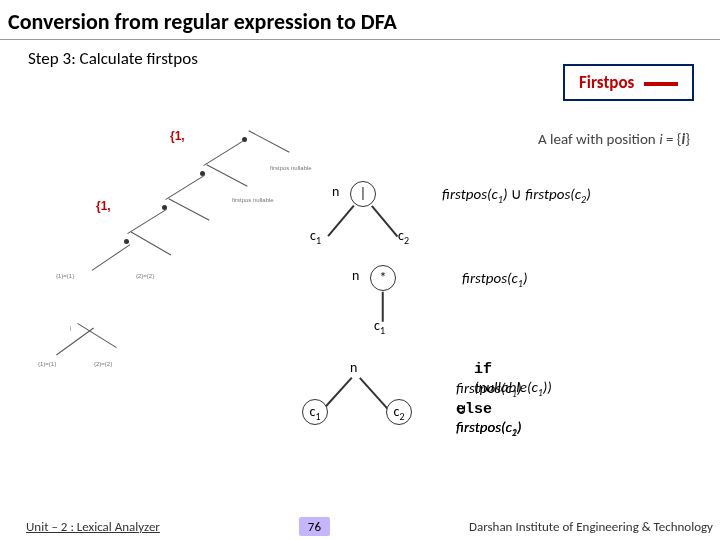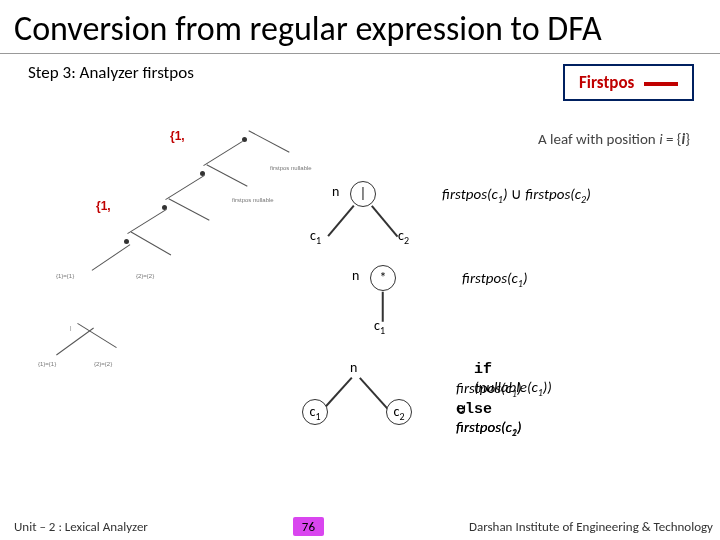--- a/index.html
+++ b/index.html
@@ -3,22 +3,22 @@
 <meta charset="utf-8">
 <style>
   * { box-sizing: border-box; margin: 0; padding: 0; }
   body {
     width: 720px; height: 540px;
     font-family: Calibri, Arial, sans-serif;
     background: #fff; color: #000;
     position: relative; overflow: hidden;
   }
   .title {
-    font-size: 34px; font-weight: 400;
-    padding: 8px 14px 4px 14px;
+    font-size: 22px; font-weight: 700;
+    padding: 8px 14px 4px 8px;
     border-bottom: 1px solid #999;
   }
   .subtitle {
     font-size: 17px; padding: 8px 0 0 28px;
   }
   .legend-box {
     position: absolute; right: 26px; top: 64px;
     border: 2.5px solid #002060; padding: 6px 14px;
     background: #fff;
   }
@@ -60,33 +60,33 @@
   .line  { position: absolute; background: #333; height: 1.5px; transform-origin: left center; }
   .rule-text { position: absolute; font-size: 15px; font-style: italic; }
   .rule-text .fn { font-style: italic; }
   .kw { font-family: "Courier New", monospace; font-weight: 700; font-style: normal; margin-top: 17px; }
   .cup { font-style: normal; font-family: "Cambria Math", serif; }
 
   .footer {
     position: absolute; left: 0; bottom: 0; width: 100%; height: 28px;
     display: flex; align-items: center; font-size: 13px; color: #333;
   }
-  .footer-left  { padding-left: 14px; }
+  .footer-left  { padding-left: 26px; text-decoration: underline; }
   .footer-mid   { flex: 1; text-align: center; }
   .footer-right { padding-right: 7px; }
   .pagebox {
-    display: inline-block; background: #d946ef; color: #000;
+    display: inline-block; background: #c4b5fd; color: #000;
     padding: 2px 9px; font-size: 13px; border-radius: 2px;
   }
 </style>
 </head>
 <body>
 
 <div class="title">Conversion from regular expression to DFA</div>
-<div class="subtitle">Step 3: Analyzer firstpos</div>
+<div class="subtitle">Step 3: Calculate firstpos</div>
 
 <div class="legend-box">
   <span class="legend-label">Firstpos</span>
   <span class="legend-swatch"></span>
 </div>
 
 <div class="leaf-rule">A leaf with position <i>i</i> = {<b><i>i</i></b>}</div>
 
 <div class="stage">
 

